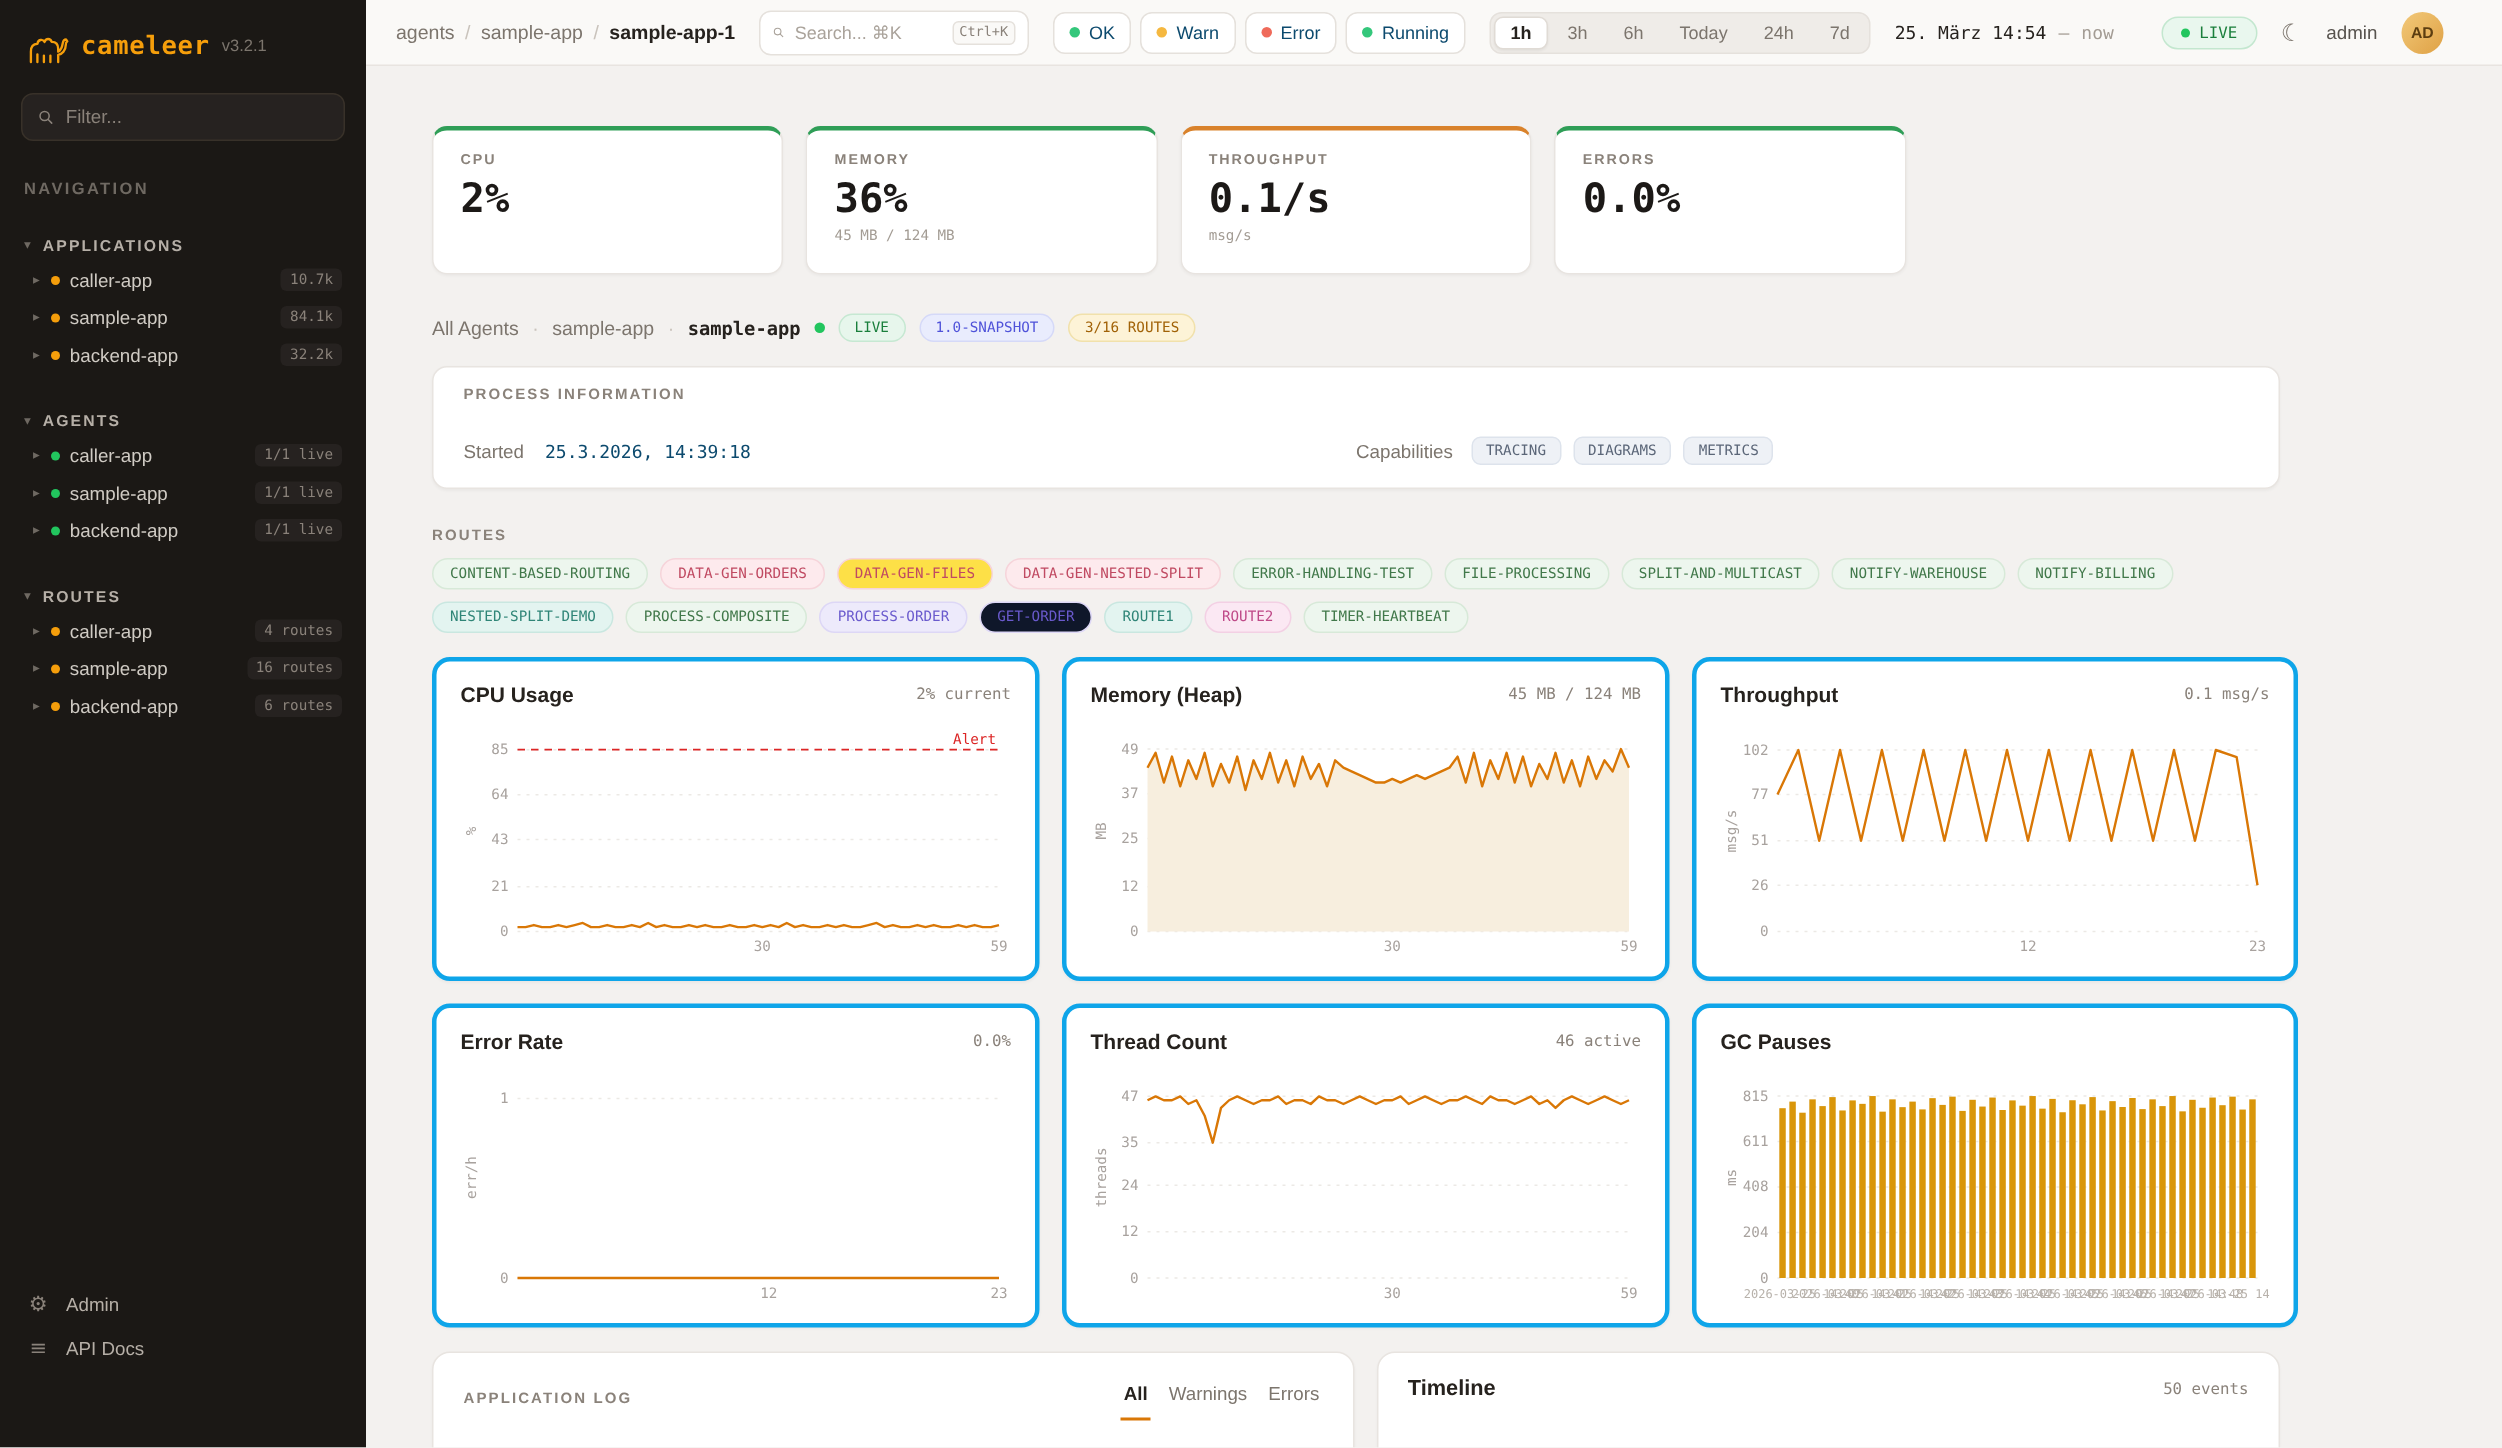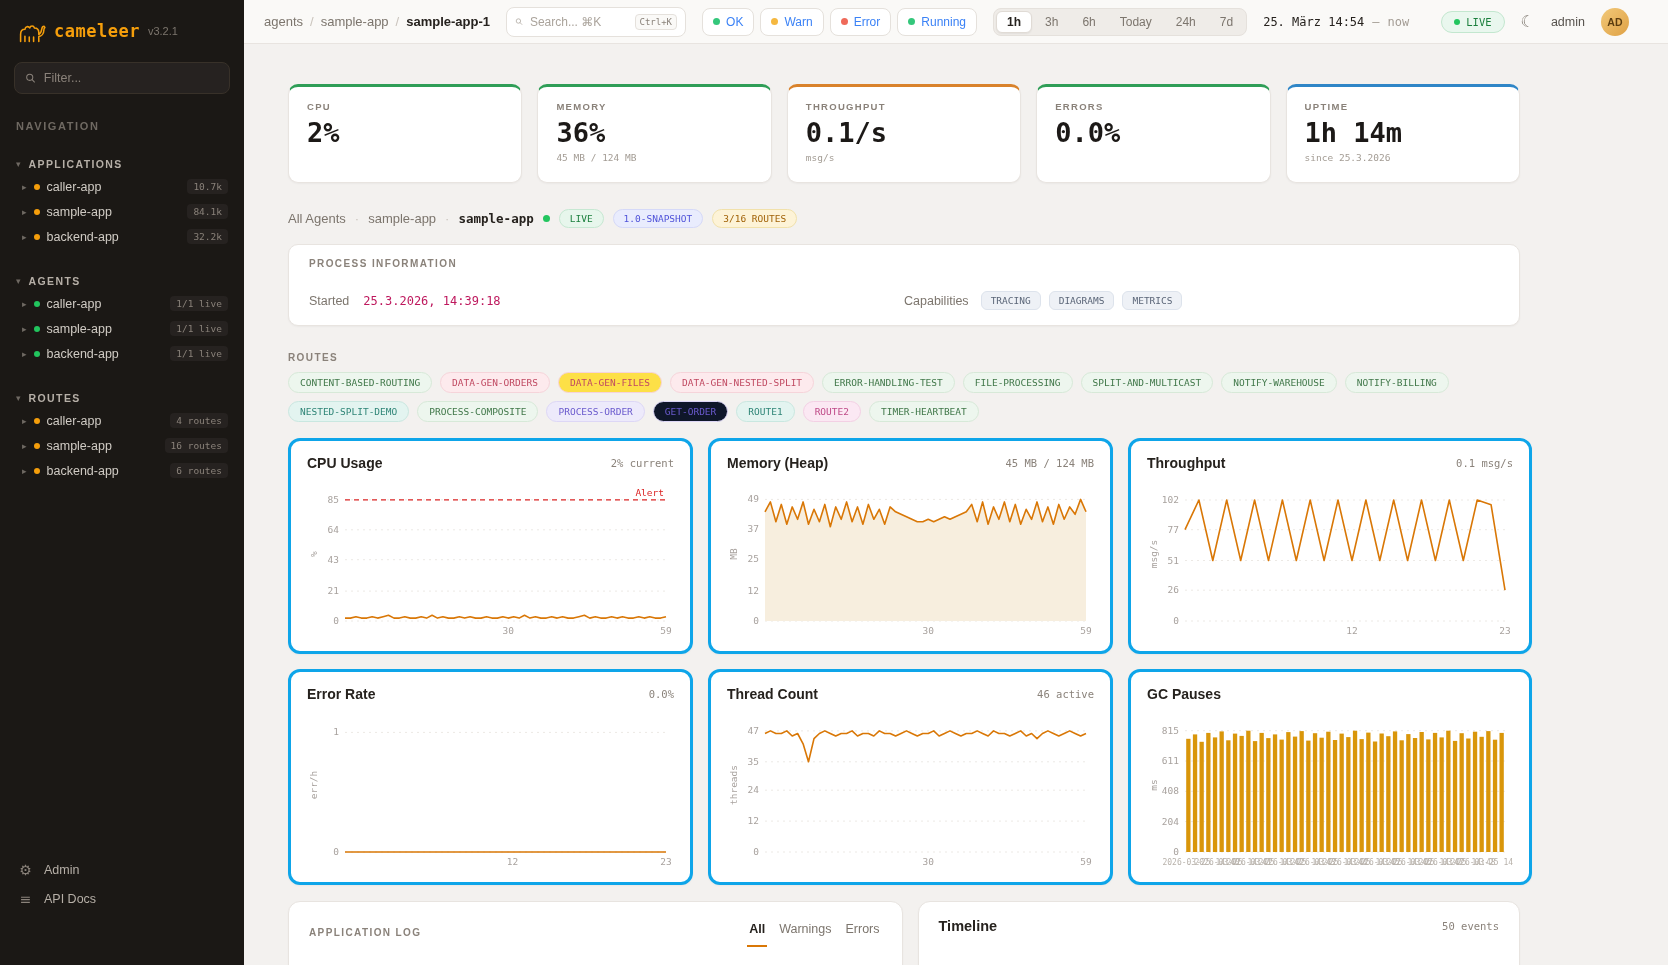--- a/index.html
+++ b/index.html
@@ -35,21 +35,21 @@
   .topbar{height:44px;background:#faf9f7;border-bottom:1px solid #e8e4e0;display:flex;align-items:center;padding:0 20px;gap:16px;flex:none}
   .crumbs{display:flex;align-items:center;gap:7px;font-size:13px;white-space:nowrap}
   .crumb.link{color:#7c756d;cursor:pointer}
   .crumb-sep{color:#c9c3bc}
   .crumb.current{color:#26221e;font-weight:bold}
   .searchbox{display:flex;align-items:center;gap:7px;background:#fff;border:1px solid #e5e1dc;border-radius:8px;height:30px;padding:0 8px;width:180px;flex:none}
   .search-input{border:0;outline:0;font-size:12px;width:100%;color:#57534e;background:transparent}
   .search-input::placeholder{color:#aaa39b}
   .kbd{font-family:"DejaVu Sans Mono",monospace;font-size:9px;color:#8a827a;border:1px solid #e5e1dc;border-radius:4px;padding:2px 4px;background:#faf9f7;white-space:nowrap}
   .filter-group{display:flex;gap:6px}
-  .status-pill{display:flex;align-items:center;gap:6px;background:#fff;border:1px solid #e5e1dc;border-radius:8px;height:28px;padding:0 10px;font-size:12px;color:#3b82f6;cursor:pointer;font-family:inherit;white-space:nowrap}
+  .status-pill{display:flex;align-items:center;gap:6px;background:#fff;border:1px solid #e5e1dc;border-radius:8px;height:28px;padding:0 10px;font-size:12px;color:#0c4a6e;cursor:pointer;font-family:inherit;white-space:nowrap}
   .status-pill .dot{width:7px;height:7px}
   .range-group{display:flex;background:#efece8;border:1px solid #e5e1dc;border-radius:8px;padding:2px;gap:2px}
   .range{border:1px solid transparent;background:transparent;font-size:12px;color:#7c756d;padding:3px 10px;border-radius:6px;cursor:pointer;font-family:inherit;white-space:nowrap}
   .range.active{background:#fff;color:#26221e;font-weight:bold;border-color:#e0dbd5;box-shadow:0 1px 2px rgba(0,0,0,.06)}
   .datetime{display:flex;align-items:center;gap:8px;font-family:"DejaVu Sans Mono",monospace;font-size:12px;white-space:nowrap}
   .dt{color:#26221e;cursor:pointer}
   .dt-dash,.dt-now{color:#a39c94}
   .live-pill{display:flex;align-items:center;gap:6px;background:#e9f7ee;border:1px solid #c3e7cf;color:#1a7f3c;border-radius:999px;padding:4px 12px;font-family:"DejaVu Sans Mono",monospace;font-size:10.5px;cursor:pointer;margin-left:16px;white-space:nowrap}
   .live-pill .dot{width:6px;height:6px;background:#22c55e}
   .theme-toggle{border:0;background:transparent;font-size:16px;color:#7c756d;cursor:pointer;font-family:"DejaVu Sans",sans-serif}
@@ -71,21 +71,21 @@
   .ab-dot{width:7px;height:7px;border-radius:50%;background:#22c55e}
   .badge{font-family:"DejaVu Sans Mono",monospace;font-size:9.5px;padding:3px 10px;border-radius:999px;border:1px solid;white-space:nowrap}
   .badge:first-of-type{margin-left:4px}
 
   .proc-card{background:#fff;border:1px solid #e8e4e0;border-radius:10px;margin-top:16px;padding:13px 20px 15px;box-shadow:0 1px 2px rgba(28,25,23,.04)}
   .card-heading{font-size:10px;letter-spacing:1.4px;color:#8a827a;font-weight:bold}
   .proc-row{display:grid;grid-template-columns:1fr 1fr;align-items:center;margin-top:22px}
   .proc-left,.proc-right{display:flex;align-items:center;gap:14px}
   .proc-right{gap:12px}
   .proc-label{font-size:12.5px;color:#7c756d}
-  .proc-value{font-size:12px;color:#be185d}
+  .proc-value{font-size:12px;color:#0c4a6e}
   .cap-chip{font-family:"DejaVu Sans Mono",monospace;font-size:9.5px;color:#5b6678;background:#eef1f6;border:1px solid #dde3ec;border-radius:6px;padding:3px 9px}
   .proc-right .cap-chip + .cap-chip{margin-left:-4px}
 
   .routes-heading{font-size:10px;letter-spacing:1.4px;color:#8a827a;font-weight:bold;margin-top:26px}
   .chips-wrap{display:flex;flex-wrap:wrap;gap:8px;margin-top:9px}
   .chip{font-family:"DejaVu Sans Mono",monospace;font-size:9.5px;padding:4px 11px;border-radius:999px;border:1px solid;cursor:pointer;white-space:nowrap}
 
   .charts-grid{display:grid;grid-template-columns:repeat(3,1fr);gap:15px;margin-top:16px}
   .chart-card{background:#fff;border:3px solid #0ea5e9;border-radius:12px;padding:14px 16px;box-shadow:0 1px 2px rgba(28,25,23,.04)}
   .chart-head{display:flex;justify-content:space-between;align-items:center}
@@ -291,25 +291,20 @@
         </div>
         <div class="stat-card" style="border-top-color: rgb(217, 130, 43);">
           <div class="stat-label">THROUGHPUT</div>
           <div class="stat-value">0.1/s</div>
           <div class="stat-sub">msg/s</div>
         </div>
         <div class="stat-card" style="border-top-color: rgb(47, 158, 87);">
           <div class="stat-label">ERRORS</div>
           <div class="stat-value">0.0%</div>
           <div class="stat-sub"></div>
-        </div>
-        <div class="stat-card" style="border-top-color: rgb(47, 134, 199);">
-          <div class="stat-label">UPTIME</div>
-          <div class="stat-value">1h 14m</div>
-          <div class="stat-sub">since 25.3.2026</div>
         </div>
       </section>
 
       <div class="agent-bar">
         <span class="ab-link">All Agents</span>
         <span class="ab-sep">·</span>
         <span class="ab-link">sample-app</span>
         <span class="ab-sep">·</span>
         <span class="ab-current">sample-app</span>
         <span class="ab-dot"></span>

